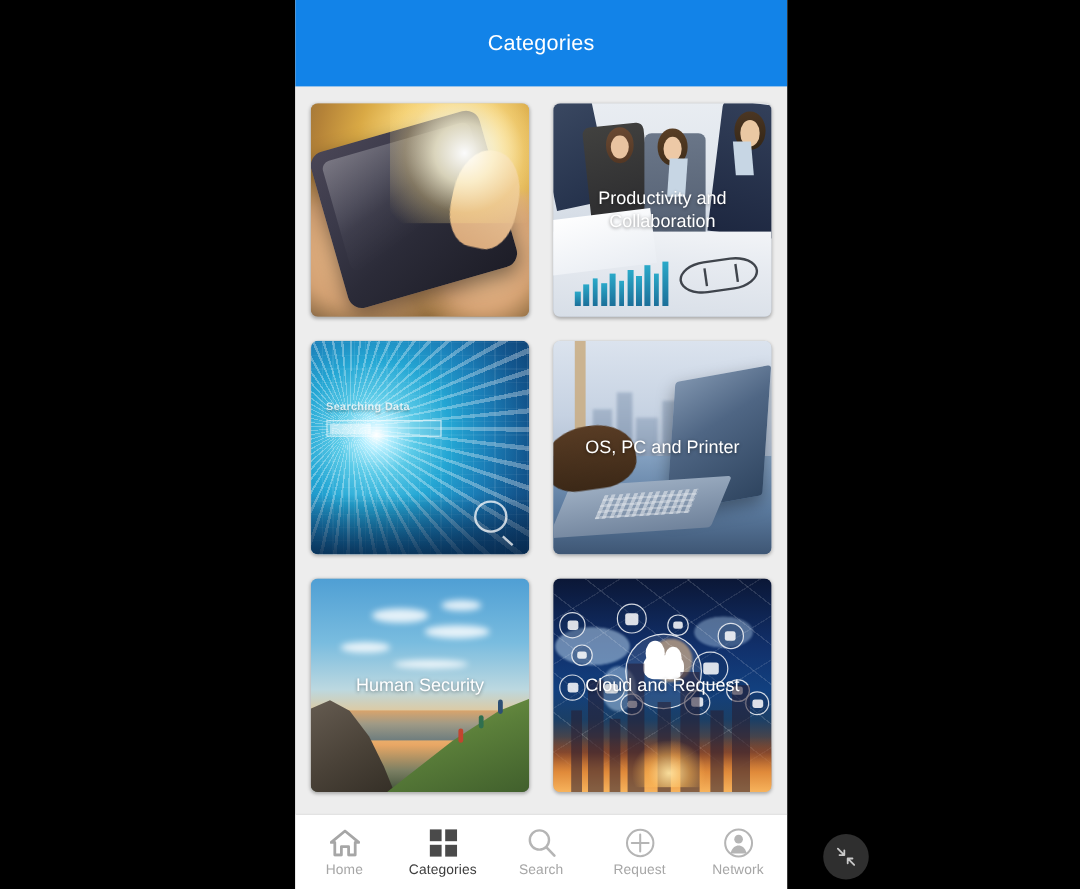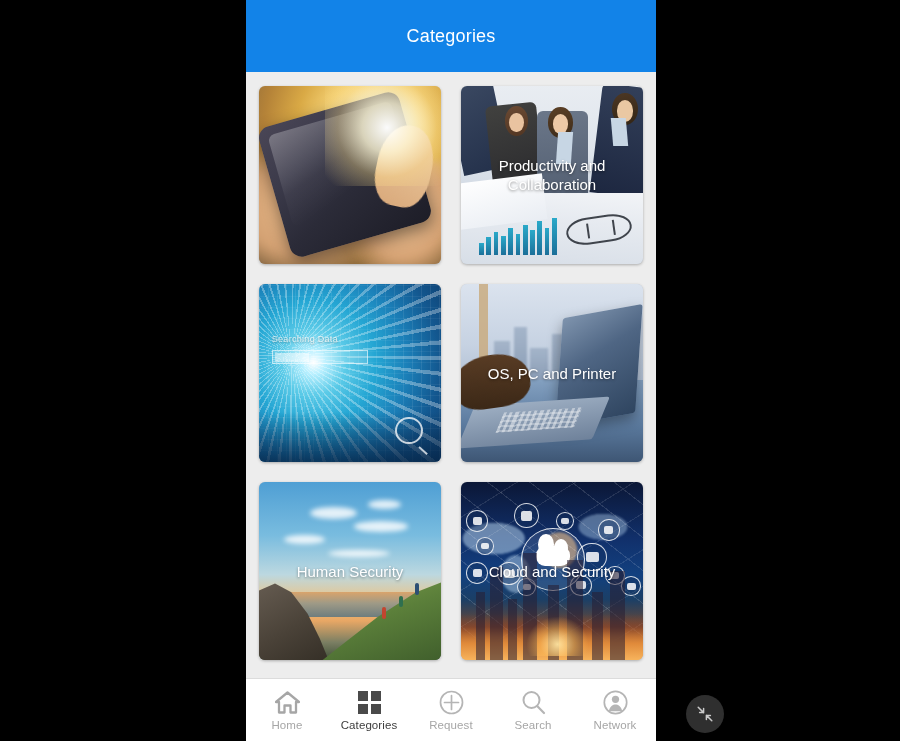--- a/index.html
+++ b/index.html
@@ -186,21 +186,21 @@
     mix-blend-mode: screen;
   }
   .art-net .gridlines {
     position:absolute; inset:0;
     background:
       repeating-linear-gradient(90deg, rgba(255,255,255,0.08) 0 1px, rgba(255,255,255,0) 1px 9px),
       repeating-linear-gradient(0deg, rgba(255,255,255,0.05) 0 1px, rgba(255,255,255,0) 1px 11px);
   }
   .art-net .searchlbl {
     position:absolute; left:7%; top:28%;
-    color:rgba(255,255,255,0.78); font-size:9px; font-weight:normal;
+    color:rgba(255,255,255,0.78); font-size:9px; font-weight:bold;
     letter-spacing:0.3px; text-shadow:0 1px 2px rgba(0,0,0,.3);
   }
   .art-net .searchbar {
     position:absolute; left:7%; top:37%; width:52%; height:7%;
     border:1px solid rgba(255,255,255,0.55);
     background: rgba(255,255,255,0.14);
   }
   .art-net .searchbar::before{
     content:""; position:absolute; left:2%; top:14%; width:36%; height:72%;
     background: rgba(255,255,255,0.5);
@@ -494,21 +494,21 @@
             <div class="tower" style="left:8%;width:5%;height:38%"></div>
             <div class="tower" style="left:16%;width:7%;height:52%"></div>
             <div class="tower" style="left:26%;width:5%;height:34%"></div>
             <div class="tower" style="left:34%;width:8%;height:60%"></div>
             <div class="tower" style="left:48%;width:6%;height:42%"></div>
             <div class="tower" style="left:58%;width:9%;height:56%"></div>
             <div class="tower" style="left:72%;width:6%;height:38%"></div>
             <div class="tower" style="left:82%;width:8%;height:50%"></div>
             <div class="glow"></div>
           </div>
-          <div class="card-label">Cloud and Security</div>
+          <div class="card-label">Cloud and Request</div>
         </div>
 
       </div>
     </div>
 
     <div id="navbar">
 
       <div class="nav-item">
         <div class="nav-icon">
           <svg width="25" height="23" viewBox="0 0 25 23">
@@ -526,35 +526,35 @@
             <rect x="0" y="13" width="10" height="10" fill="#4a4a4a"></rect>
             <rect x="13" y="13" width="10" height="10" fill="#4a4a4a"></rect>
           </svg>
         </div>
         <div class="nav-label">Categories</div>
       </div>
 
       <div class="nav-item">
         <div class="nav-icon">
           <svg width="25" height="25" viewBox="0 0 25 25">
+            <circle cx="10.5" cy="10" r="8" fill="none" stroke="#b5b5b5" stroke-width="2"></circle>
+            <path d="M16.4 16.2 L23 23" stroke="#b5b5b5" stroke-width="2.2" stroke-linecap="round"></path>
+          </svg>
+        </div>
+        <div class="nav-label">Search</div>
+      </div>
+
+      <div class="nav-item">
+        <div class="nav-icon">
+          <svg width="25" height="25" viewBox="0 0 25 25">
             <circle cx="12.5" cy="12.5" r="11" fill="none" stroke="#b5b5b5" stroke-width="1.7"></circle>
             <path d="M12.5 5.5 L12.5 19.5 M5.5 12.5 L19.5 12.5" stroke="#b5b5b5" stroke-width="1.7" stroke-linecap="round"></path>
           </svg>
         </div>
         <div class="nav-label">Request</div>
-      </div>
-
-      <div class="nav-item">
-        <div class="nav-icon">
-          <svg width="25" height="25" viewBox="0 0 25 25">
-            <circle cx="10.5" cy="10" r="8" fill="none" stroke="#b5b5b5" stroke-width="2"></circle>
-            <path d="M16.4 16.2 L23 23" stroke="#b5b5b5" stroke-width="2.2" stroke-linecap="round"></path>
-          </svg>
-        </div>
-        <div class="nav-label">Search</div>
       </div>
 
       <div class="nav-item">
         <div class="nav-icon">
           <svg width="25" height="25" viewBox="0 0 25 25">
             <circle cx="12.5" cy="12.5" r="11.2" fill="none" stroke="#b5b5b5" stroke-width="1.7"></circle>
             <circle cx="12.5" cy="9.3" r="3.6" fill="#b5b5b5"></circle>
             <path d="M5.8 21.2 C6.8 16.4 10 14.6 12.5 14.6 C15 14.6 18.2 16.4 19.2 21.2 Z" fill="#b5b5b5"></path>
           </svg>
         </div>

